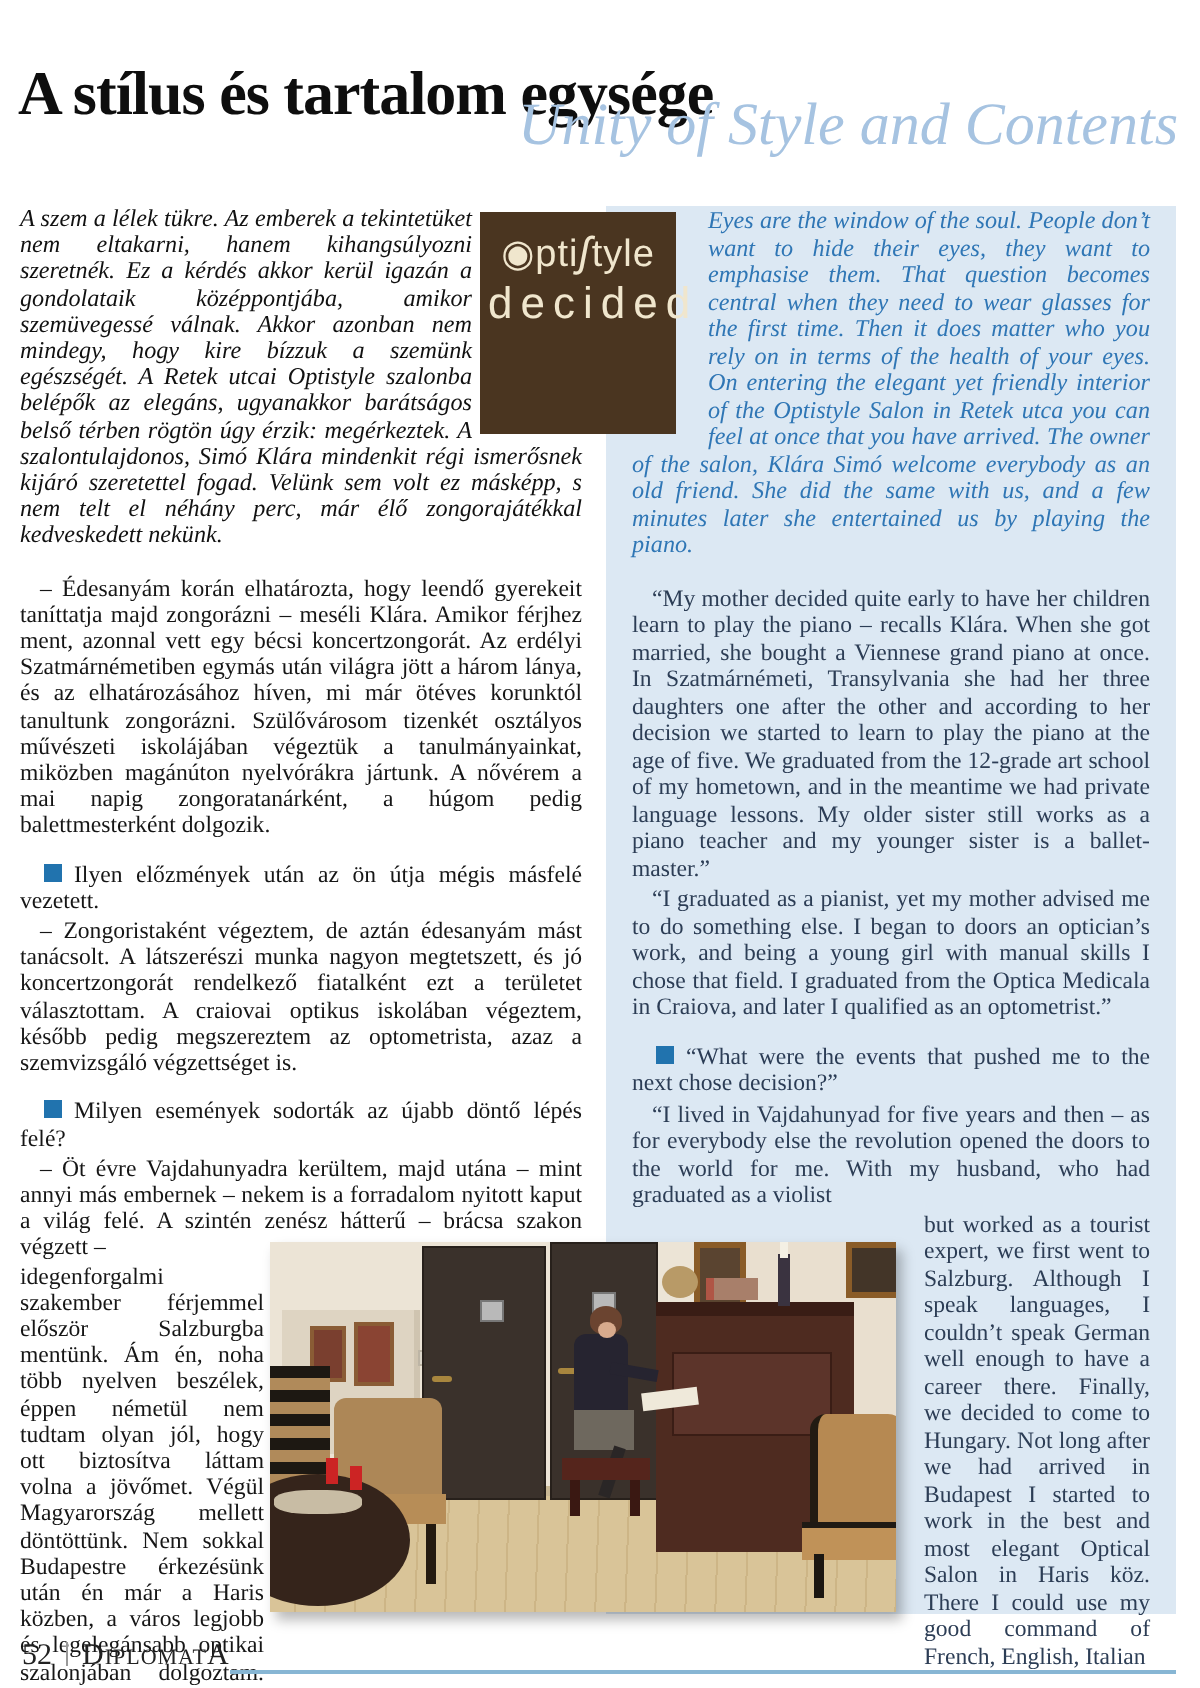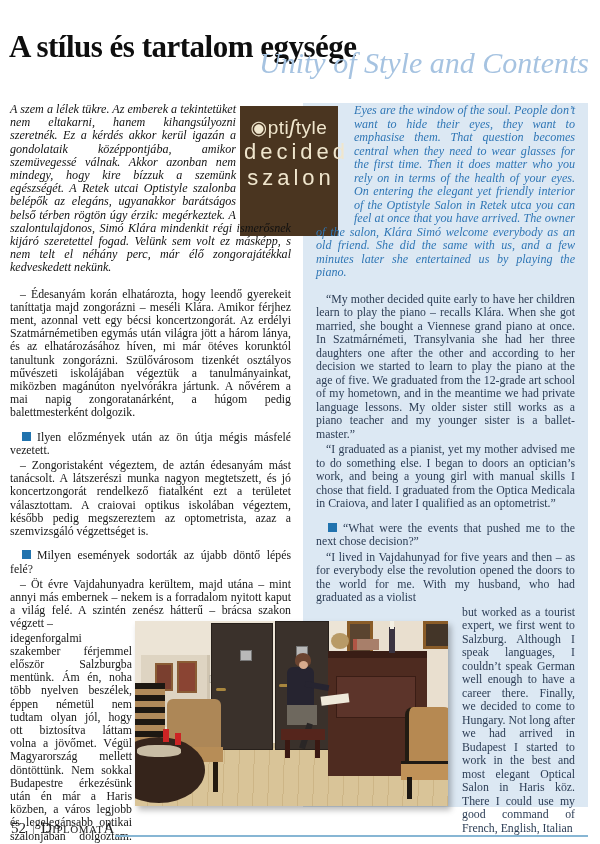--- a/index.html
+++ b/index.html
@@ -7,21 +7,21 @@
         font-family:"Liberation Serif",serif;color:#151515;}
 
   
   .title{position:absolute;left:9px;top:8px;font-size:31px;font-weight:bold;
          letter-spacing:-0.5px;color:#0e0e0e;}
   .subtitle{position:absolute;right:11px;top:46px;font-size:30px;font-style:italic;
             color:#a6c3e1;}
 
   
   .panel{position:absolute;left:303px;top:103px;width:285px;height:704px;background:#dce8f3;}
-  .logo{position:absolute;left:240px;top:106px;width:98px;height:130px;background:#4a3520;
+  .logo{position:absolute;left:240px;top:106px;width:98px;height:111px;background:#4a3520;
         color:#f0e6cd;text-align:center;box-sizing:border-box;padding-top:9px;
         font-family:"Liberation Sans",sans-serif;}
   .logo .l1{font-size:19px;letter-spacing:0.5px;}
   .logo .clef{font-style:italic;font-size:21px;}
   .logo .l2,.logo .l3{font-size:22px;letter-spacing:4px;line-height:26px;margin-left:4px;}
 
   
   .col-left{position:absolute;left:10px;top:103px;width:281px;font-size:11.8px;
             line-height:13.2px;text-align:justify;color:#161616;}
   .col-right{position:absolute;left:316px;top:104px;width:259px;font-size:11.8px;
@@ -105,21 +105,20 @@
 <div class="page">
 
   <h1 class="title">A stílus és tartalom egysége</h1>
   <div class="subtitle">Unity of Style and Contents</div>
 
   <div class="panel"></div>
 
   <div class="logo">
     <div class="l1"><span>◉pti</span><span class="clef">ʃ</span><span>tyle</span></div>
     <div class="l2">decided</div>
-    <div class="l3">szalon</div>
   </div>
 
   <div class="col-left">
     <p class="intro-hu"><span class="spacer-r"></span><span>A szem a lélek tükre. Az emberek a tekintetüket nem eltakarni, hanem kihangsúlyozni szeretnék. Ez a kérdés akkor kerül igazán a gondolataik középpontjába, amikor szemüvegessé válnak. Akkor azonban nem mindegy, hogy kire bízzuk a szemünk egészségét. A Retek utcai Optistyle szalonba belépők az elegáns, ugyanakkor barátságos belső térben rögtön úgy érzik: megérkeztek. A szalontulajdonos, Simó Klára mindenkit régi ismerősnek kijáró szeretettel fogad. Velünk sem volt ez másképp, s nem telt el néhány perc, már élő zongorajátékkal kedveskedett nekünk.</span></p>
     <p class="p gap">– Édesanyám korán elhatározta, hogy leendő gyerekeit taníttatja majd zongorázni – meséli Klára. Amikor férjhez ment, azonnal vett egy bécsi koncertzongorát. Az erdélyi Szatmárnémetiben egymás után világra jött a három lánya, és az elhatározásához híven, mi már ötéves korunktól tanultunk zongorázni. Szülővárosom tizenkét osztályos művészeti iskolájában végeztük a tanulmányainkat, miközben magánúton nyelvórákra jártunk. A nővérem a mai napig zongoratanárként, a húgom pedig balettmesterként dolgozik.</p>
     <p class="q"><span class="sq"></span><span>Ilyen előzmények után az ön útja mégis másfelé vezetett.</span></p>
     <p class="p">– Zongoristaként végeztem, de aztán édesanyám mást tanácsolt. A látszerészi munka nagyon megtetszett, és jó koncertzongorát rendelkező fiatalként ezt a területet választottam. A craiovai optikus iskolában végeztem, később pedig megszereztem az optometrista, azaz a szemvizsgáló végzettséget is.</p>
     <p class="q"><span class="sq"></span><span>Milyen események sodorták az újabb döntő lépés felé?</span></p>
     <p class="p">– Öt évre Vajdahunyadra kerültem, majd utána – mint annyi más embernek – nekem is a forradalom nyitott kaput a világ felé. A szintén zenész hátterű – brácsa szakon végzett –</p>
     <p class="narrow-left">idegenforgalmi szakember férjemmel először Salzburgba mentünk. Ám én, noha több nyelven beszélek, éppen németül nem tudtam olyan jól, hogy ott biztosítva láttam volna a jövőmet. Végül Magyarország mellett döntöttünk. Nem sokkal Budapestre érkezésünk után én már a Haris közben, a város legjobb és legelegánsabb optikai szalonjában dolgoztam. Ott jól tudtam hasznosítani a fran-</p>

